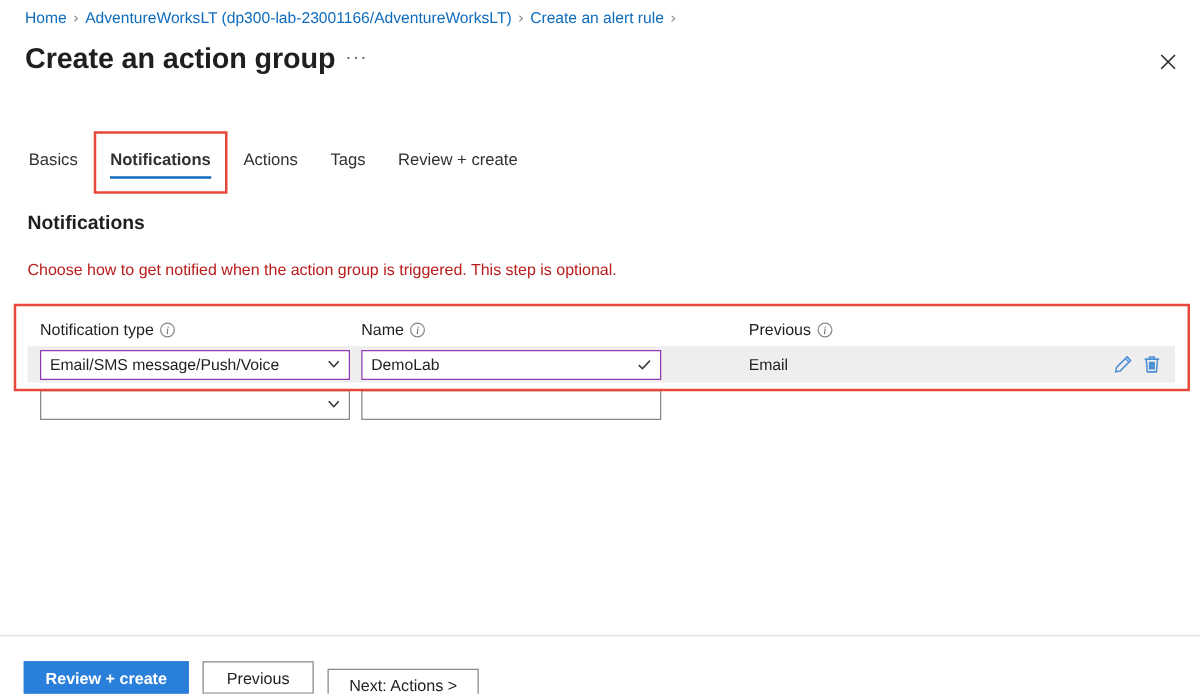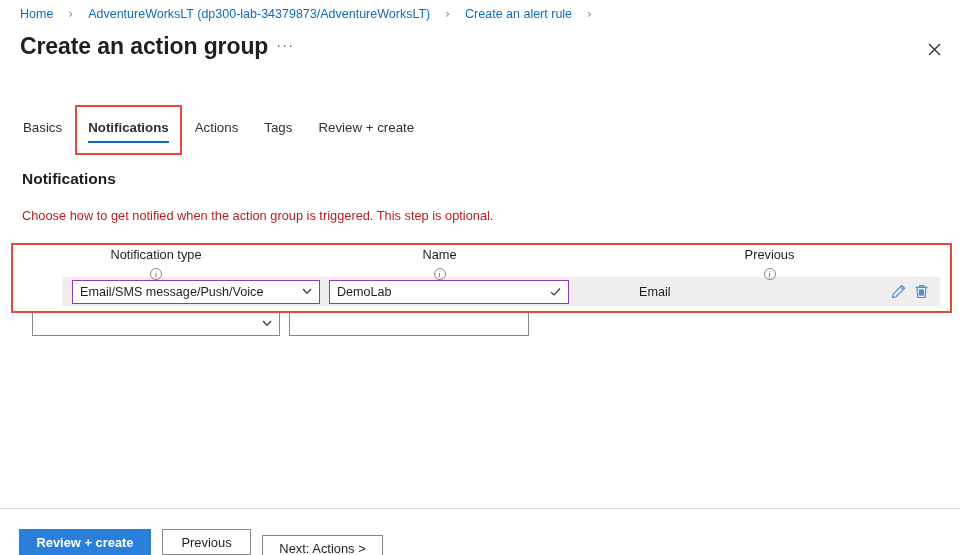--- a/index.html
+++ b/index.html
@@ -9,21 +9,21 @@
     background: #ffffff;
     font-family: "Liberation Sans", sans-serif;
     color: #201f1e;
     overflow: hidden;
   }
   .page { position: relative; width: 960px; height: 555px; background:#fff; }
 
   
   .breadcrumb {
     position: absolute; left: 20px; top: 6px;
-    display: flex; align-items: center; gap: 14px;
+    display: flex; align-items: center; gap: 4px;
     font-size: 12.5px; line-height: 16px;
   }
   .crumb-link { color: #0f6cbd; cursor: pointer; white-space: nowrap; }
   .crumb-sep {
     color: #8a8886; font-size: 12px; padding: 0 1px;
     font-family: "DejaVu Sans", sans-serif;
   }
 
   
   .title-row {
@@ -81,35 +81,35 @@
 
   
   .grid { position: absolute; left: 22px; top: 252px; width: 918px; }
   .grid-head {
     display: flex; align-items: center;
     font-size: 12.8px; color: #201f1e; height: 22px;
   }
   .col-type { width: 258px; padding-left: 10px; }
   .col-name { width: 310px; padding-left: 9px; }
   .col-sel  { flex: 1; padding-left: 9px; }
-  .hdr-cell { display: flex; align-items: center; gap: 5px; flex-direction: column; }
+  .hdr-cell { display: flex; align-items: center; gap: 5px; }
 
   .info-i {
     display: inline-flex; align-items: center; justify-content: center;
     width: 12px; height: 12px; border-radius: 50%;
     border: 1px solid #8a8886; color: #605e5c;
     font-size: 9px; line-height: 1; font-style: italic;
     font-family: "Liberation Serif", serif; cursor: pointer;
     position: relative; top: 1px;
   }
 
   .grid-row {
     display: flex; align-items: center; height: 29px; margin-top: 3px;
   }
-  .grid-row.filled { background: #efedee; margin-left: 40px; }
+  .grid-row.filled { background: #efedee; }
 
   .cell { display: flex; align-items: center; }
   .cell-type { width: 258px; padding-left: 10px; }
   .cell-name { width: 310px; padding-left: 9px; }
   .cell-sel  { flex: 1; padding-left: 9px; display:flex; align-items:center; }
 
   .fld {
     position: relative; height: 24px; background: #fff;
     border: 1px solid #8a8886;
     display: flex; align-items: center;
@@ -170,21 +170,21 @@
   .btn-next { min-width: 121px; margin-top: 12px; }
 </style>
 </head>
 <body>
 
 <div class="page">
 
   <div class="breadcrumb">
     <span class="crumb-link">Home</span>
     <span class="crumb-sep">›</span>
-    <span class="crumb-link">AdventureWorksLT (dp300-lab-34379873/AdventureWorksLT)</span>
+    <span class="crumb-link">AdventureWorksLT (dp300-lab-23001166/AdventureWorksLT)</span>
     <span class="crumb-sep">›</span>
     <span class="crumb-link">Create an alert rule</span>
     <span class="crumb-sep">›</span>
   </div>
 
   <div class="title-row">
     <div class="page-title">Create an action group</div>
     <div class="ellipsis-btn">···</div>
   </div>
 

